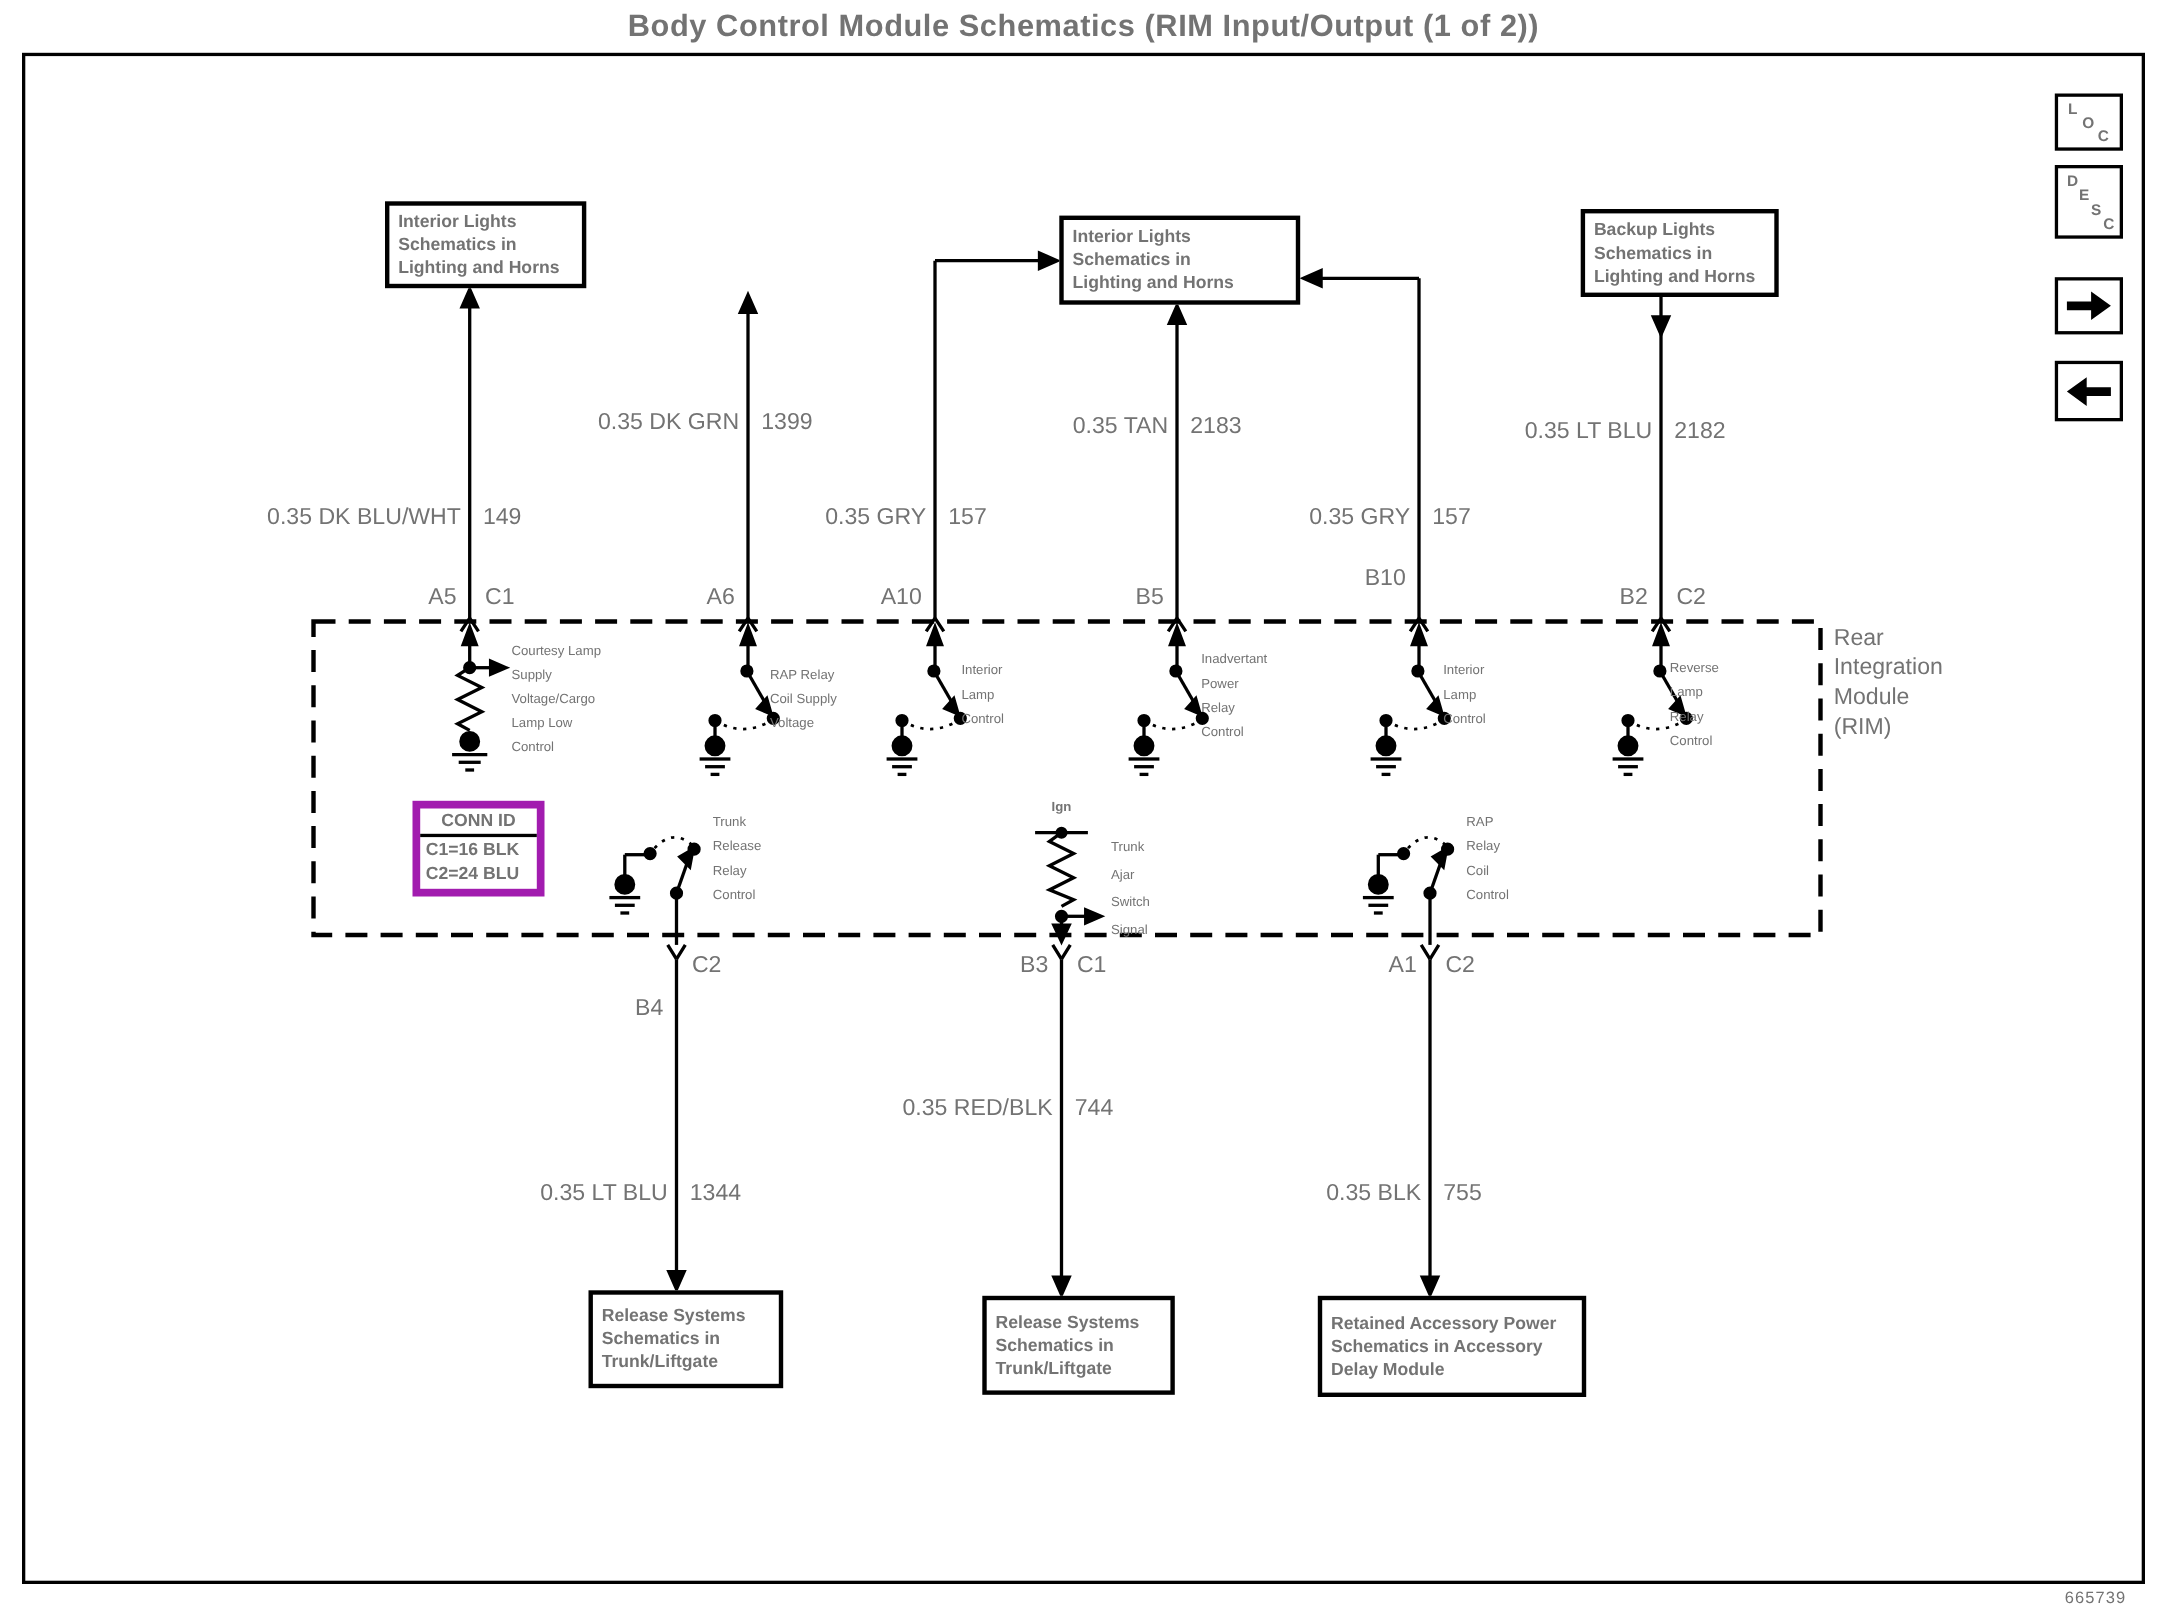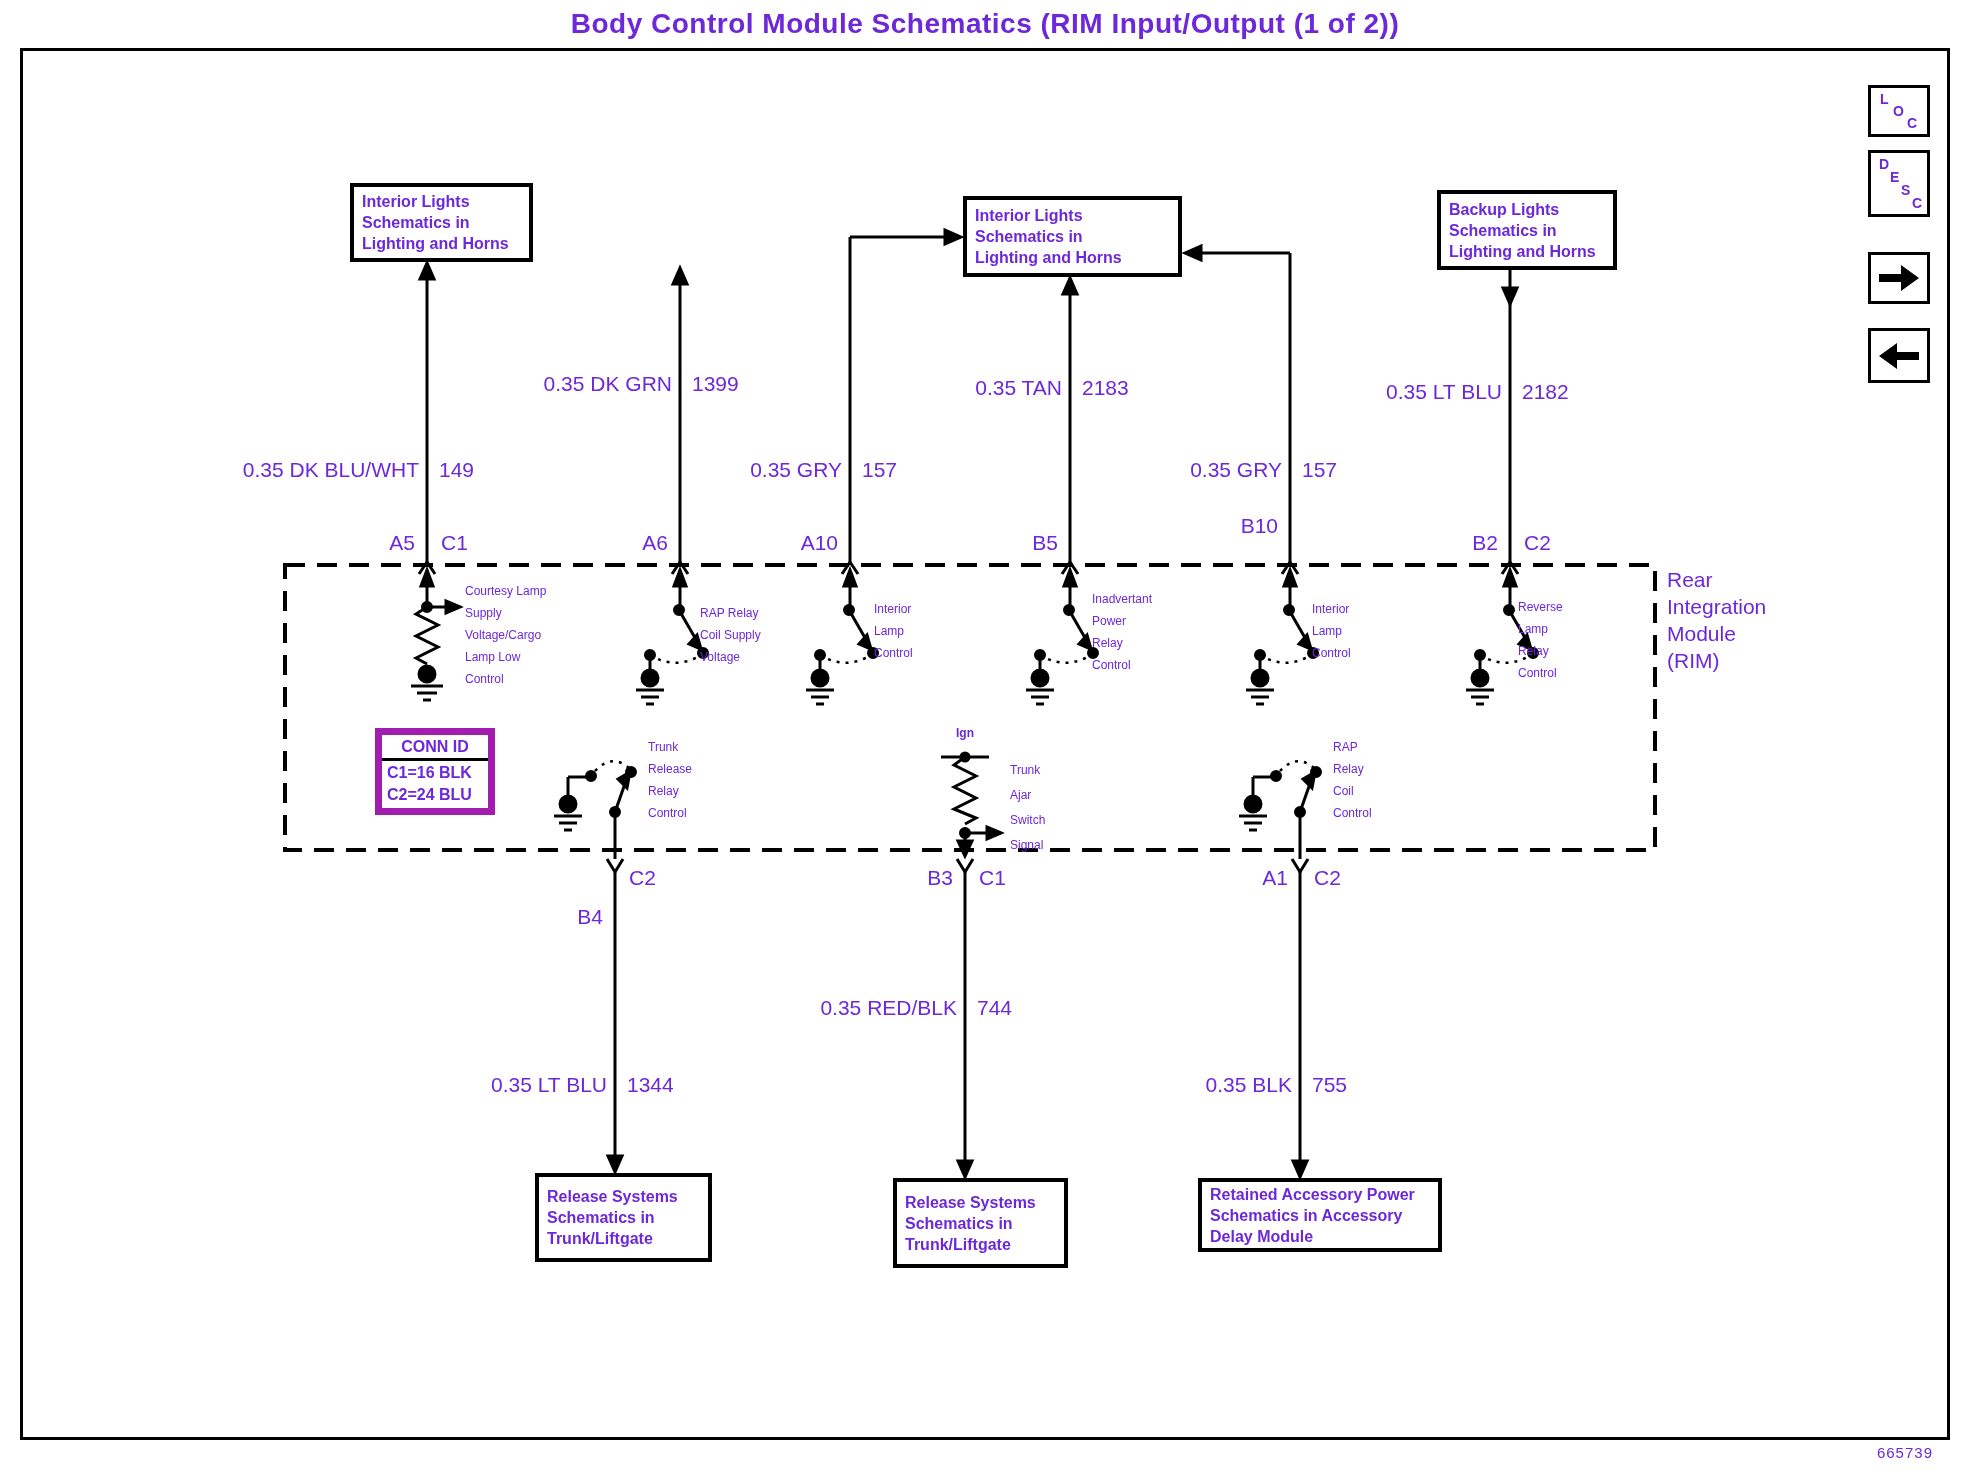--- a/index.html
+++ b/index.html
@@ -1,18 +1,18 @@
 <!DOCTYPE html>
 <html><head>
 <meta charset="utf-8">
 <style>
   html,body { margin:0; padding:0; background:#fff; }
   .canvas {
     position:relative; width:1970px; height:1472px; background:#fff;
-    font-family:"Liberation Sans", sans-serif; color:#6d28d9; overflow:hidden;
+    font-family:"Liberation Sans", sans-serif; color:#737373; overflow:hidden;
   }
   .frame { position:absolute; left:20px; top:48px; width:1924px; height:1386px; border:3px solid #000; }
   .title { position:absolute; top:8px; left:0; width:100%; text-align:center;
            font-size:28px; font-weight:bold; letter-spacing:0.5px; }
   svg.wiring { position:absolute; left:0; top:0; }
   .refbox { position:absolute; border:4px solid #000; background:#fff; box-sizing:border-box;
             display:flex; align-items:center; padding:3px 8px;
             font-weight:bold; font-size:16px; line-height:21px; white-space:pre-line; }
   .lbl { position:absolute; font-size:21px; white-space:nowrap; line-height:24px; }
   .lbl.right { text-align:right; }
@@ -249,21 +249,21 @@
 Lighting and Horns</div>
   <div class="refbox" style="left:1437px; top:190px; width:180px; height:80px;">Backup Lights
 Schematics in
 Lighting and Horns</div>
   <div class="refbox" style="left:535px; top:1173px; width:177px; height:89px;">Release Systems
 Schematics in
 Trunk/Liftgate</div>
   <div class="refbox" style="left:893px; top:1178px; width:175px; height:90px;">Release Systems
 Schematics in
 Trunk/Liftgate</div>
-  <div class="refbox" style="left:1198px; top:1178px; width:244px; height:74px;">Retained Accessory Power
+  <div class="refbox" style="left:1198px; top:1178px; width:244px; height:92px;">Retained Accessory Power
 Schematics in Accessory
 Delay Module</div>
 
   <div class="lbl right" style="right:1551px; top:458px;">0.35 DK BLU/WHT</div>
   <div class="lbl" style="left:439px; top:458px;">149</div>
 
   <div class="lbl right" style="right:1298px; top:372px;">0.35 DK GRN</div>
   <div class="lbl" style="left:692px; top:372px;">1399</div>
 
   <div class="lbl right" style="right:1128px; top:458px;">0.35 GRY</div>

